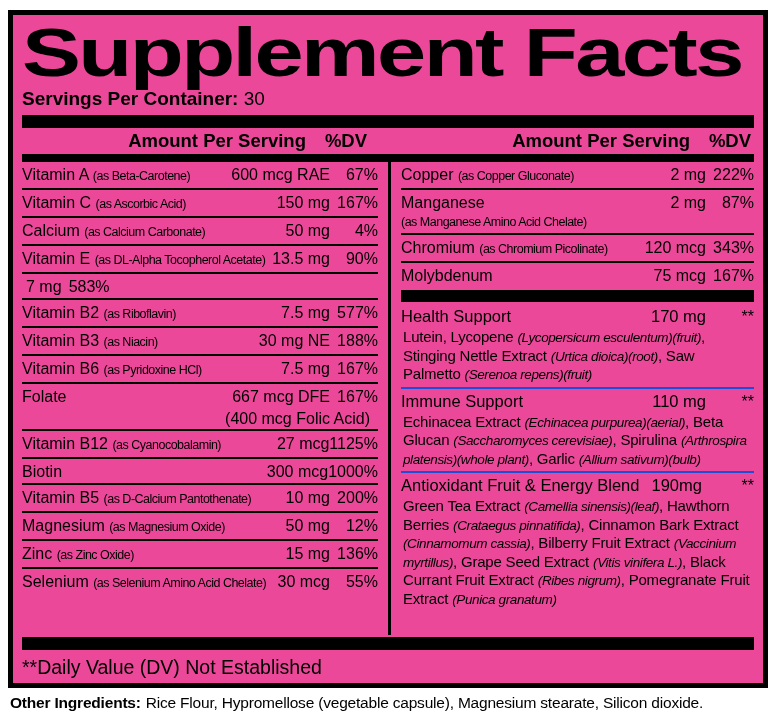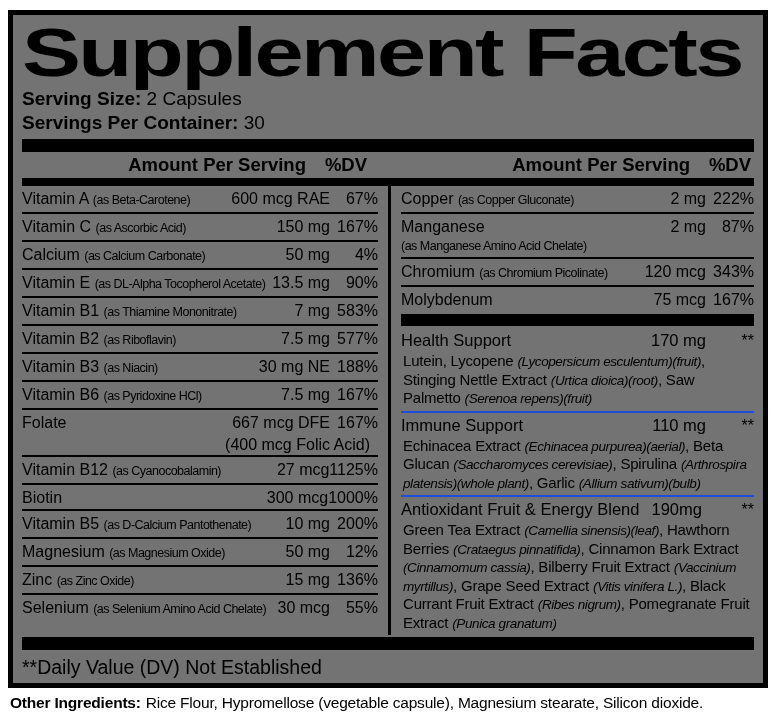--- a/index.html
+++ b/index.html
@@ -8,21 +8,21 @@
     background:#ffffff; color:#000;
     font-family:"Liberation Sans", sans-serif;
     overflow:hidden;
   }
   .label-box {
     position:absolute; left:8px; top:10px;
     width:760px; height:678px;
     border:5px solid #000; box-sizing:border-box;
     padding:0 9px;
     display:flex; flex-direction:column;
-    overflow:hidden; background:#737373;
+    overflow:hidden; background:#ec4899;
   }
   .title {
     margin:2px 0 0 0;
     font-size:68px; line-height:70px; font-weight:bold;
     letter-spacing:-2px; white-space:nowrap;
     transform:scaleX(1.30); transform-origin:0 60%;
   }
   .serving-line { font-size:19px; line-height:24px; }
   .serving-line .lbl { font-weight:bold; }
   .bar { background:#000; }
@@ -63,24 +63,20 @@
   .other { position:absolute; left:10px; top:694px; width:762px; font-size:15.5px; letter-spacing:-0.2px; white-space:nowrap; }
   .other .lbl { font-weight:bold; margin-right:5px; }
 </style>
 </head>
 <body>
 
 <div class="label-box">
   <h1 class="title">Supplement Facts</h1>
 
   <div class="serving-line">
-    <span class="lbl">Serving Size:</span>
-    <span>2 Capsules</span>
-  </div>
-  <div class="serving-line">
     <span class="lbl">Servings Per Container:</span>
     <span>30</span>
   </div>
 
   <div class="bar bar-thick"></div>
 
   <div class="hdr-row">
     <div class="hdr-half left">
       <span>Amount Per Serving</span>
       <span class="hdr-dv">%DV</span>
@@ -118,21 +114,20 @@
         </div>
         <div class="row">
           <div class="line">
             <span class="name">Vitamin E <span class="form">(as DL-Alpha Tocopherol Acetate)</span></span>
             <span class="amt">13.5 mg</span>
             <span class="dv">90%</span>
           </div>
         </div>
         <div class="row">
           <div class="line">
-            <span class="name">Vitamin B1 <span class="form">(as Thiamine Mononitrate)</span></span>
             <span class="amt">7 mg</span>
             <span class="dv">583%</span>
           </div>
         </div>
         <div class="row">
           <div class="line">
             <span class="name">Vitamin B2 <span class="form">(as Riboflavin)</span></span>
             <span class="amt">7.5 mg</span>
             <span class="dv">577%</span>
           </div>

